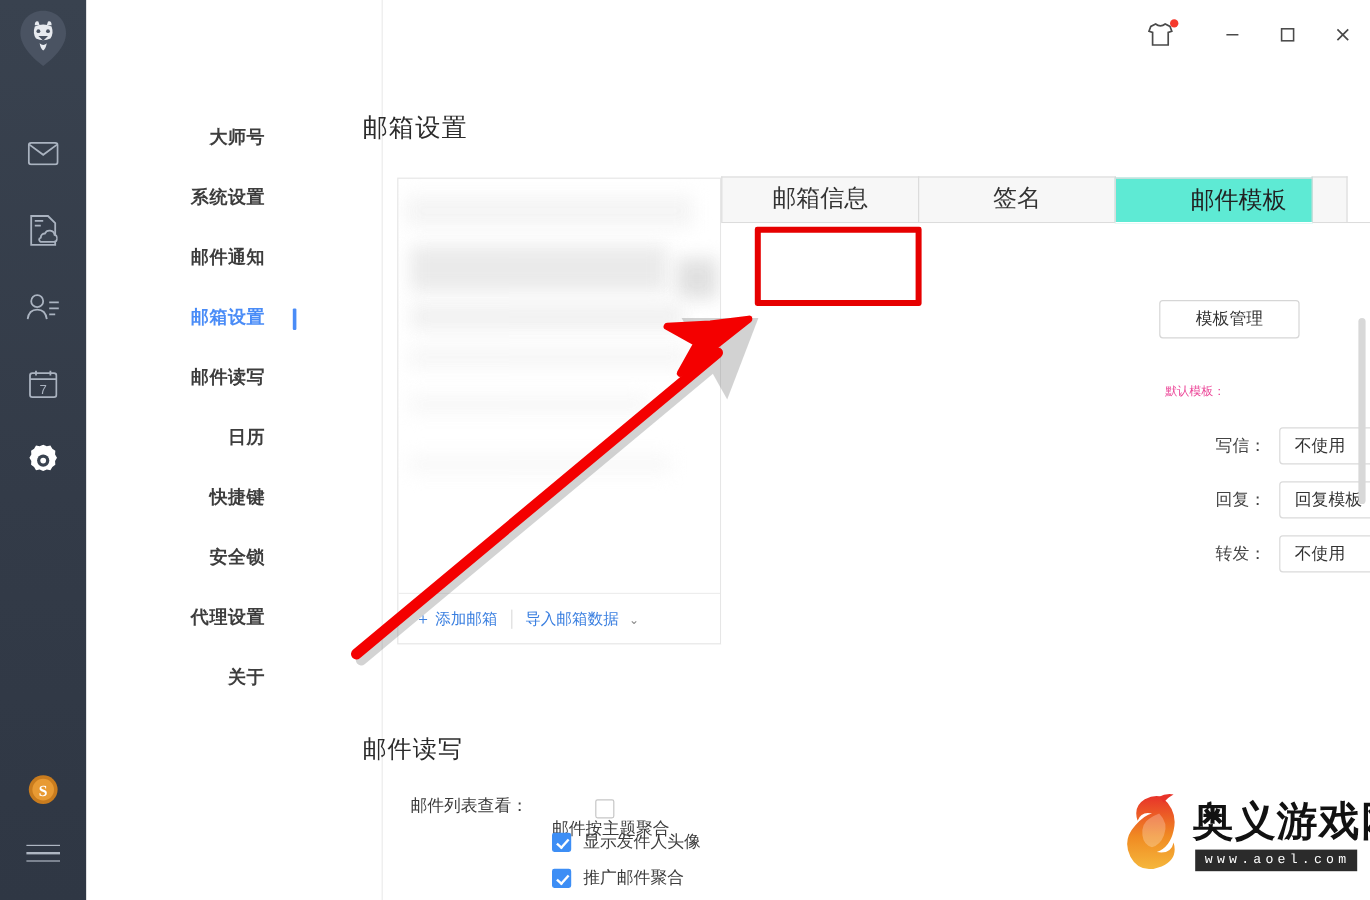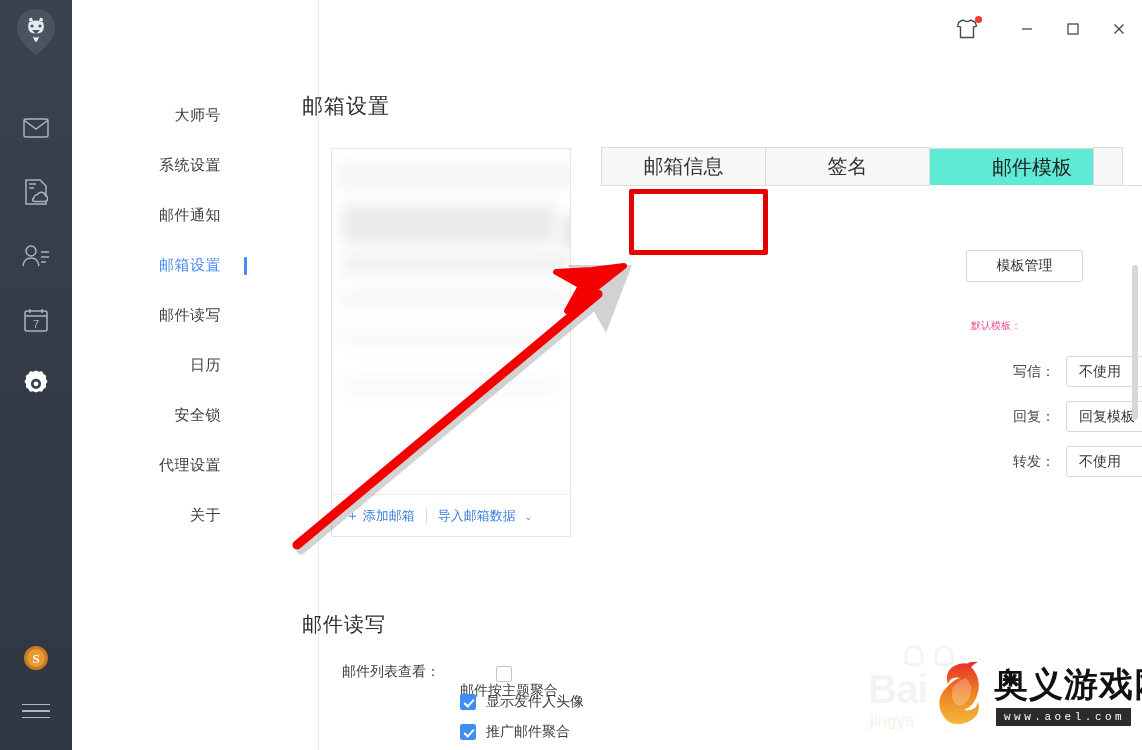--- a/index.html
+++ b/index.html
@@ -40,21 +40,21 @@
   .burger span {
     display:block; width: 28px; height: 1.5px; background:#aeb6c2; margin: 5px 0;
   }
 
   
   .nav {
     position: absolute; left: 72px; top: 0;
     width: 175px; height: 750px;
     background: #ffffff;
   }
-  .nav-list { position:absolute; left:0; top: 90px; width: 175px; }
+  .nav-list { position:absolute; left:0; top: 90px; width: 175px; font-weight: bold; }
   .nav-item {
     position: relative;
     height: 50px; line-height: 50px;
     padding-right: 26px;
     text-align: right;
     font-size: 15px;
     color: #3d3d3d;
     letter-spacing: .5px;
     cursor: pointer;
   }
@@ -89,21 +89,21 @@
     font-size: 21px; color: #2b2b2b; letter-spacing: 1px;
   }
 
   
   .panel {
     position:absolute; left: 84px; top: 148px;
     width: 848px; height: 389px;
   }
   .mbox-list {
     position:absolute; left: 0; top: 0;
-    width: 240px; height: 389px;
+    width: 270px; height: 389px;
     background:#fff;
     border: 1px solid #e6e6e6;
     overflow:hidden;
   }
   .blurstack { position:absolute; left:0; top:0; right:0; bottom:0; }
   .blurrow {
     position:absolute; border-radius: 3px;
     background: #ececec;
     filter: blur(7px);
     opacity: .95;
@@ -359,20 +359,23 @@
       </div>
       <div class="nav-item active">
         <span>邮箱设置</span>
         <span class="nav-mark"></span>
       </div>
       <div class="nav-item">
         <span>邮件读写</span>
       </div>
       <div class="nav-item">
         <span>日历</span>
+      </div>
+      <div class="nav-item">
+        <span>快捷键</span>
       </div>
       <div class="nav-item">
         <span>安全锁</span>
       </div>
       <div class="nav-item">
         <span>代理设置</span>
       </div>
       <div class="nav-item">
         <span>关于</span>
       </div>
@@ -497,28 +500,20 @@
   <svg class="anno-arrow" viewBox="0 0 1142 750">
     <g transform="translate(2,3)" opacity=".32">
       <path d="M299 547 L600 296 L600 296" stroke="#777" stroke-width="9" fill="none" stroke-linecap="round"></path>
       <path d="M566 262 L630 262 L604 330 Z" fill="#777"></path>
     </g>
     <path d="M297 545 L598 294" stroke="#f40000" stroke-width="9" fill="none" stroke-linecap="round"></path>
     <path d="M627 264 L575 308 L586 287 L560 272 L594 268 Z" fill="#f40000"></path>
     <path d="M624 266 L567 311 L581 286 L556 272 L592 270 Z" fill="#f40000" stroke="#f40000" stroke-width="6" stroke-linejoin="round"></path>
   </svg>
 
-  <div class="wm-baidu">
-    <svg width="170" height="40" viewBox="0 0 170 40" style="position:absolute;left:18px;top:-6px;">
-      <path d="M22 24 q-2-16 8-16 q10 0 8 16 q-8 4 -16 0 z" fill="none" stroke="#dcdcdc" stroke-width="3"></path>
-      <path d="M52 24 q-2-16 8-16 q10 0 8 16 q-8 4 -16 0 z" fill="none" stroke="#dcdcdc" stroke-width="3"></path>
-    </svg>
-    <div class="bd-text">Bai</div>
-    <div class="bd-sub">jingya</div>
-  </div>
 
   <div class="wm-logo">
     <svg width="56" height="72" viewBox="0 0 56 72" style="position:absolute;left:0;top:0;">
       <defs>
         <linearGradient id="flame" x1="0" y1="0" x2="0" y2="1">
           <stop offset="0%" stop-color="#e8332a"></stop>
             <stop offset="55%" stop-color="#f08a22"></stop>
           <stop offset="100%" stop-color="#f5b73c"></stop>
         </linearGradient>
       </defs>

